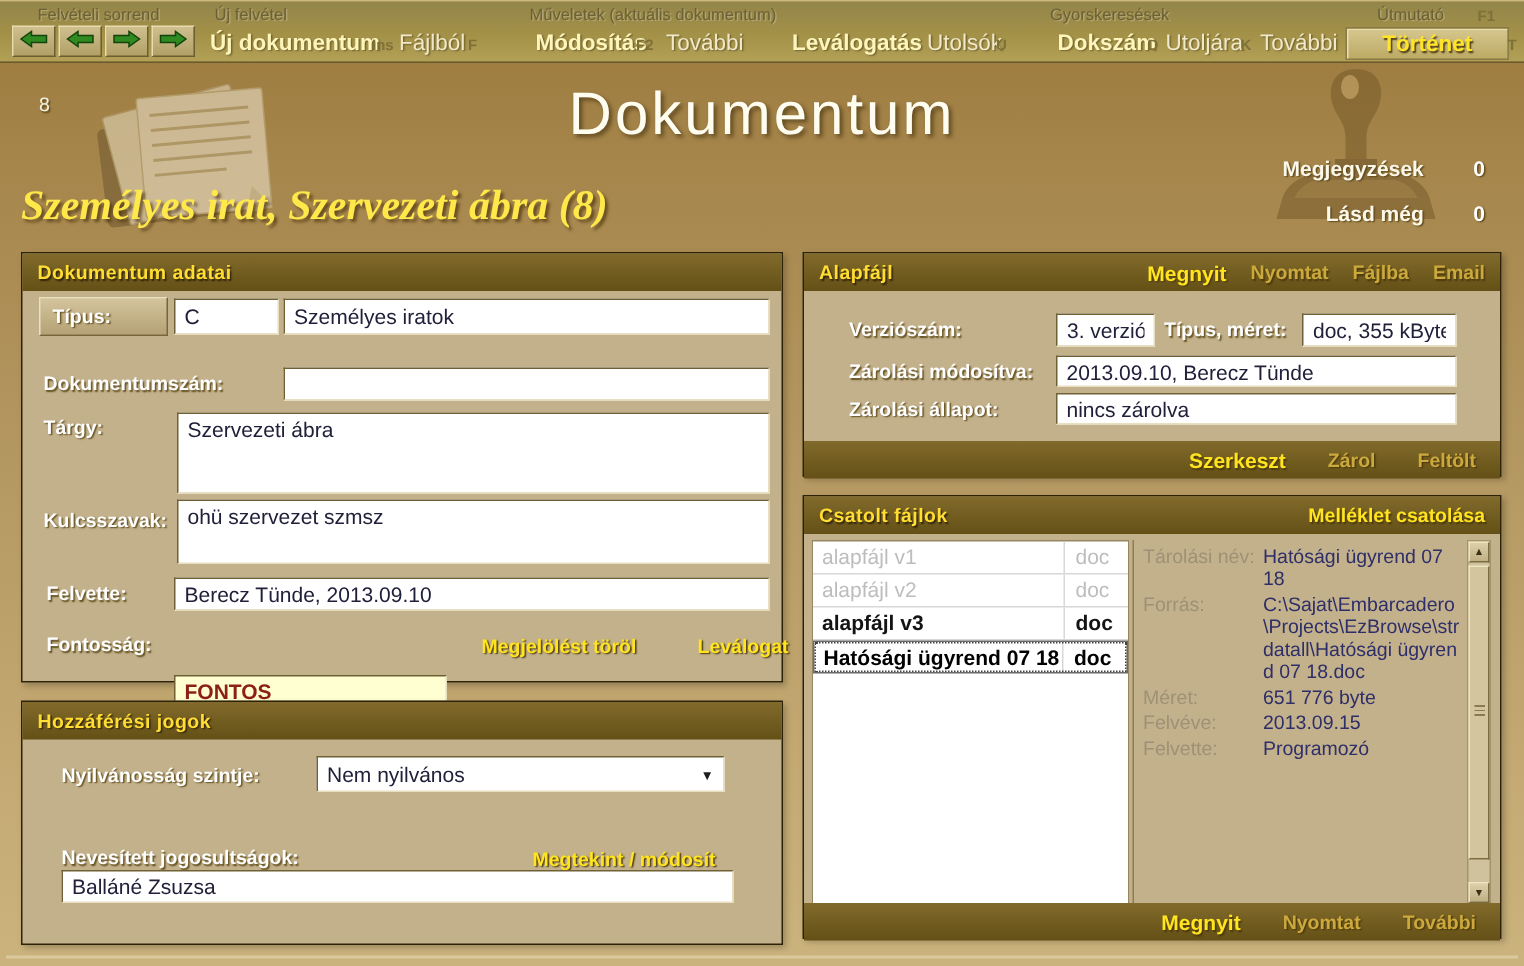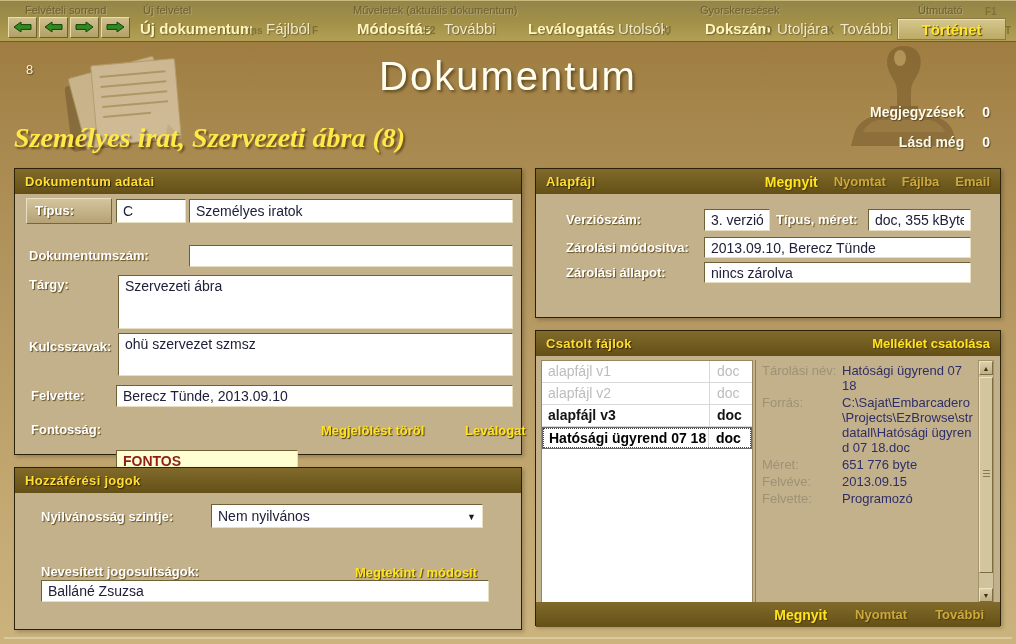--- a/index.html
+++ b/index.html
@@ -31,21 +31,21 @@
     display:flex;align-items:center;justify-content:center;
     font-size:15px;font-weight:bold;color:#ffe52a;text-shadow:1px 1px 1px #4c3c10;}
   
   .banner{position:absolute;left:0;top:42px;width:1016px;height:120px;}
   .rec-num{position:absolute;left:26px;top:20px;color:#f7f2e2;font-size:13px;
     text-shadow:1px 1px 1px #5e4a1e;}
   .app-title{position:absolute;left:0;right:0;top:12px;text-align:center;
     font-size:40px;letter-spacing:2px;color:#fffdf0;
     text-shadow:2px 2px 3px rgba(62,44,12,0.65);}
   .banner-icon{position:absolute;pointer-events:none;}
-  .note-row{position:absolute;right:26px;display:flex;align-items:baseline;gap:18px;}
+  .note-row{position:absolute;right:26px;display:flex;align-items:baseline;gap:33px;}
   .note-lbl{display:inline-block;width:118px;text-align:right;color:#fdf9ea;
     font-weight:bold;font-size:14px;text-shadow:1px 1px 1px #5e4a1e;cursor:default;}
   .note-cnt{color:#ffffff;font-weight:bold;font-size:14px;text-shadow:1px 1px 1px #5e4a1e;}
   .subtitle{position:absolute;left:14px;top:80px;
     font-family:"Liberation Serif",serif;font-style:italic;font-weight:bold;
     font-size:28px;color:#ffe84a;text-shadow:2px 2px 2px rgba(72,48,10,0.65);}
   
   .panel{position:absolute;background:#c3b18c;border:1px solid #2c2208;
     box-shadow:2px 2px 4px rgba(0,0,0,0.22);}
   .panel-header{position:absolute;left:0;top:0;right:0;height:25px;
@@ -264,20 +264,25 @@
       </span>
     </div>
     <span class="lbl" style="left:30px;top:43px;">Verziószám:</span>
     <input class="inp" style="left: 168px; top: 40px; width: 66px; height: 22px;" value="3. verzió">
     <span class="lbl" style="left:240px;top:43px;">Típus, méret:</span>
     <input class="inp" style="left: 332px; top: 40px; width: 103px; height: 22px;" value="doc, 355 kByte">
     <span class="lbl" style="left:30px;top:71px;">Zárolási módosítva:</span>
     <input class="inp" style="left: 168px; top: 68px; width: 267px; height: 21px;" value="2013.09.10, Berecz Tünde">
     <span class="lbl" style="left:30px;top:96px;">Zárolási állapot:</span>
     <input class="inp" style="left: 168px; top: 93px; width: 267px; height: 21px;" value="nincs zárolva">
+    <div class="panel-footer" style="top:125px;">
+      <span class="link big">Szerkeszt</span>
+      <span class="link muted">Zárol</span>
+      <span class="link muted">Feltölt</span>
+    </div>
   </section>
 
   <section class="panel" style="left:535px;top:330px;width:466px;height:296px;">
     <div class="panel-header">
       <span class="panel-title">Csatolt fájlok</span>
       <span class="link">Melléklet csatolása</span>
     </div>
 
     <div class="file-table">
       <div class="file-row old">

